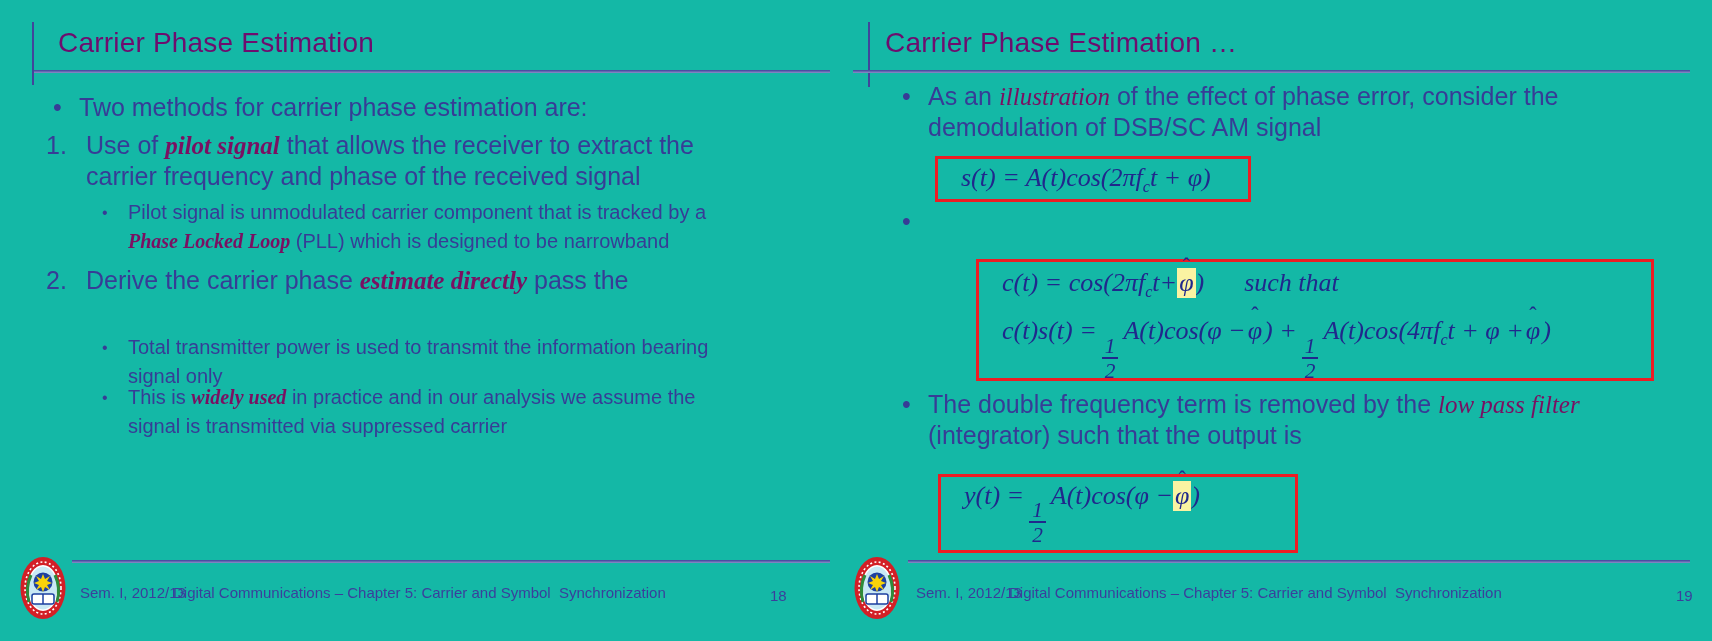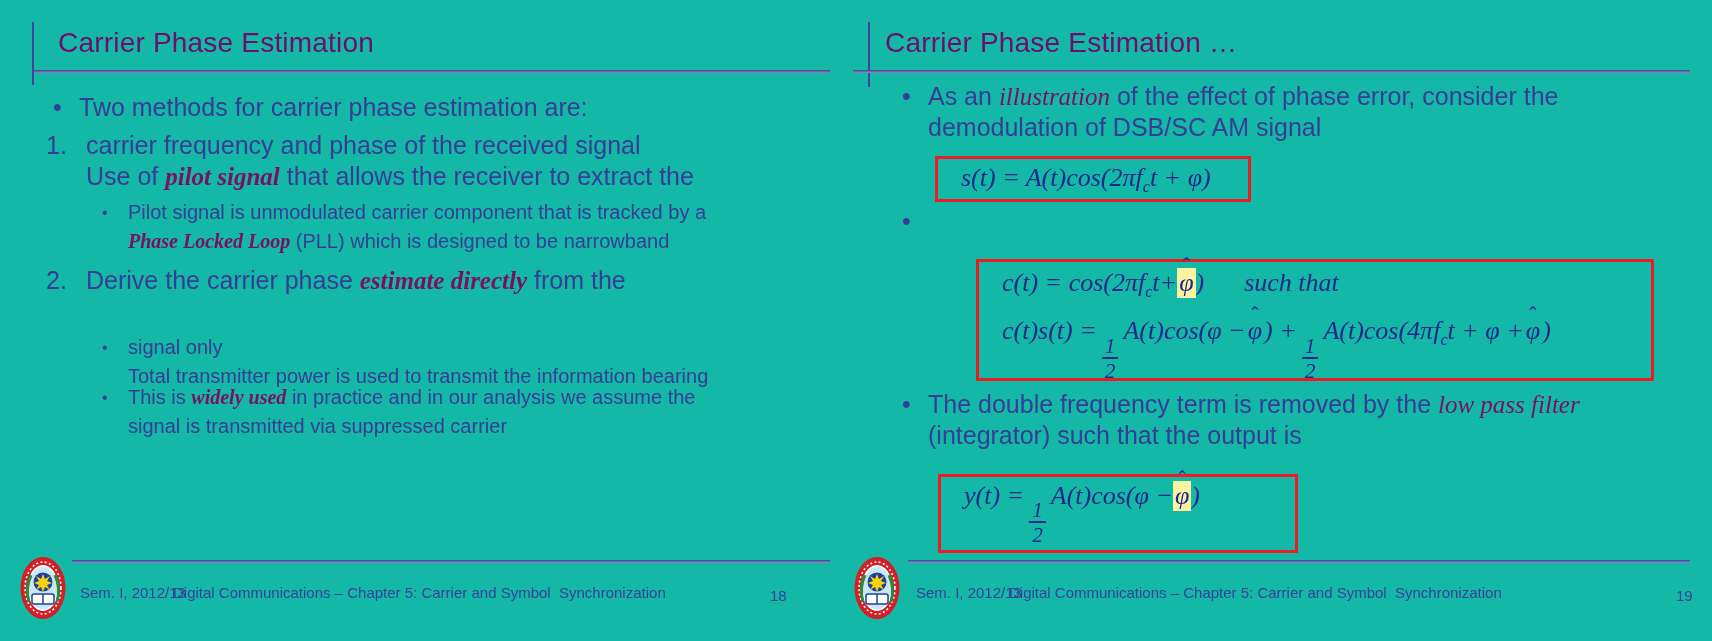--- a/index.html
+++ b/index.html
@@ -54,45 +54,45 @@
     <div class="item b-main" style="left:53px;top:92px;width:760px;">
       <span class="marker">•</span>
       <div class="text">
         <div class="tline"><span>Two methods for carrier phase estimation are:</span></div>
       </div>
     </div>
 
     <div class="item b-main b-num" style="left:46px;top:130px;width:760px;">
       <span class="marker">1.</span>
       <div class="text">
+        <div class="tline"><span>Use of </span><span class="emph-b">pilot signal</span><span> that allows the receiver to extract the</span></div>
         <div class="tline"><span>carrier frequency and phase of the received signal</span></div>
-        <div class="tline"><span>Use of </span><span class="emph-b">pilot signal</span><span> that allows the receiver to extract the</span></div>
       </div>
     </div>
 
     <div class="item b-sub" style="left:102px;top:198px;width:700px;">
       <span class="marker">•</span>
       <div class="text">
         <div class="tline"><span>Pilot signal is unmodulated carrier component that is tracked by a</span></div>
         <div class="tline"><span class="emph-b">Phase Locked Loop</span><span> (PLL) which is designed to be narrowband</span></div>
       </div>
     </div>
 
     <div class="item b-main b-num" style="left:46px;top:265px;width:760px;">
       <span class="marker">2.</span>
       <div class="text">
-        <div class="tline"><span>Derive the carrier phase </span><span class="emph-b">estimate directly</span><span> from the</span></div>
+        <div class="tline"><span>Derive the carrier phase </span><span class="emph-b">estimate directly</span><span> pass the</span></div>
       </div>
     </div>
 
     <div class="item b-sub" style="left:102px;top:333px;width:700px;">
       <span class="marker">•</span>
       <div class="text">
+        <div class="tline"><span>Total transmitter power is used to transmit the information bearing</span></div>
         <div class="tline"><span>signal only</span></div>
-        <div class="tline"><span>Total transmitter power is used to transmit the information bearing</span></div>
       </div>
     </div>
 
     <div class="item b-sub" style="left:102px;top:383px;width:700px;">
       <span class="marker">•</span>
       <div class="text">
         <div class="tline"><span>This is </span><span class="emph-b">widely used</span><span> in practice and in our analysis we assume the</span></div>
         <div class="tline"><span>signal is transmitted via suppressed carrier</span></div>
       </div>
     </div>

